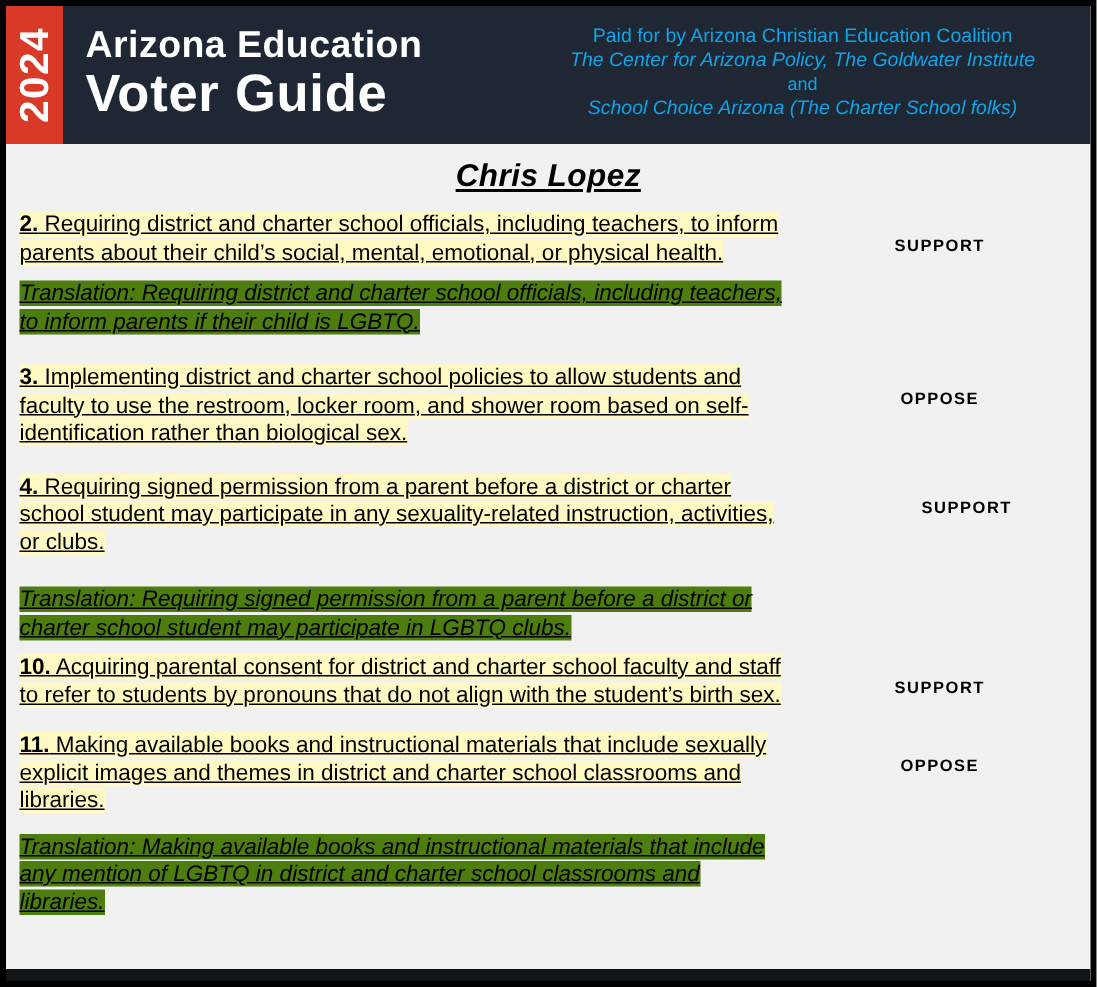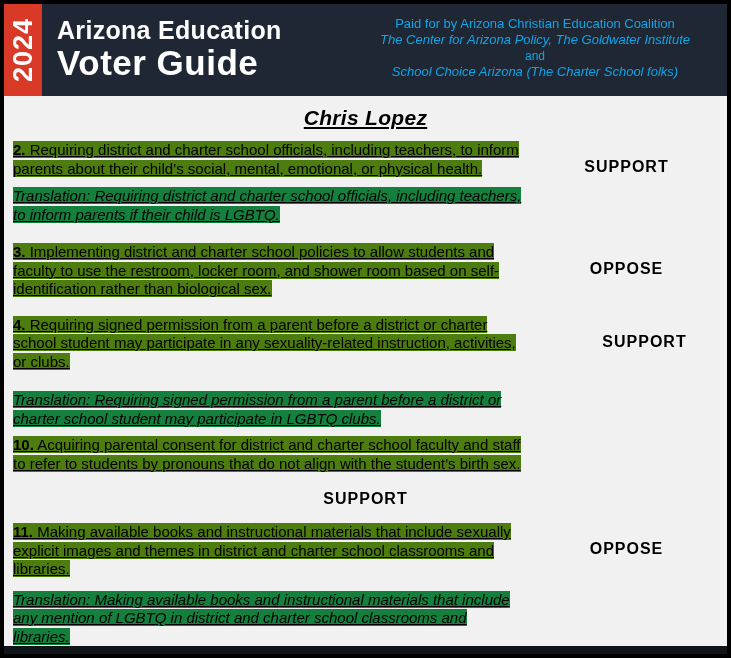--- a/index.html
+++ b/index.html
@@ -36,38 +36,38 @@
   .candidate-name {
     text-align:center; font-weight:bold; font-style:italic;
     font-size:21px; color:#000; margin:6px 0 4px 0; letter-spacing:0.3px;
   }
   .row { display:flex; }
   .stmt-col { width:522px; padding-left:9px; box-sizing:border-box; flex-shrink:0; }
   .pos-col { flex:1; text-align:center; }
   .stmt {
     font-size:15px; line-height:18.5px; color:#000; margin:0;
   }
-  .stmt .hl { background:#4d7c0f; }
+  .stmt .hl { background:#fef9c3; }
   .stmt .num { font-weight:bold; }
   .position {
     display:inline-block; margin-top:17px;
-    font-weight:bold; font-size:16px; letter-spacing:1px; color:#000;
+    font-weight:bold; font-size:11px; letter-spacing:1px; color:#000;
   }
   .translation {
     font-size:15px; line-height:18.5px; font-style:italic; color:#000;
     width:522px; padding-left:9px; box-sizing:border-box; margin:0;
   }
-  .translation .hl { background:#15803d; }
+  .translation .hl { background:#4d7c0f; }
   
   .m-item2   { margin-top:11px; }
   .m-trans2  { margin-top:9px; }
   .m-item3   { margin-top:19px; }
   .m-item4   { margin-top:17px;gap:36px; }
   .m-trans4  { margin-top:20px; }
-  .m-item10  { margin-top:8px;flex-direction:column; }
+  .m-item10  { margin-top:8px; }
   .m-item11  { margin-top:15px;justify-content:center; }
   .m-trans11 { margin-top:12px; }
   
   .bottom-bar {
     position:absolute; left:0; right:0; bottom:0; height:8px; background:#101418;
   }
 </style>
 </head>
 <body>
 

